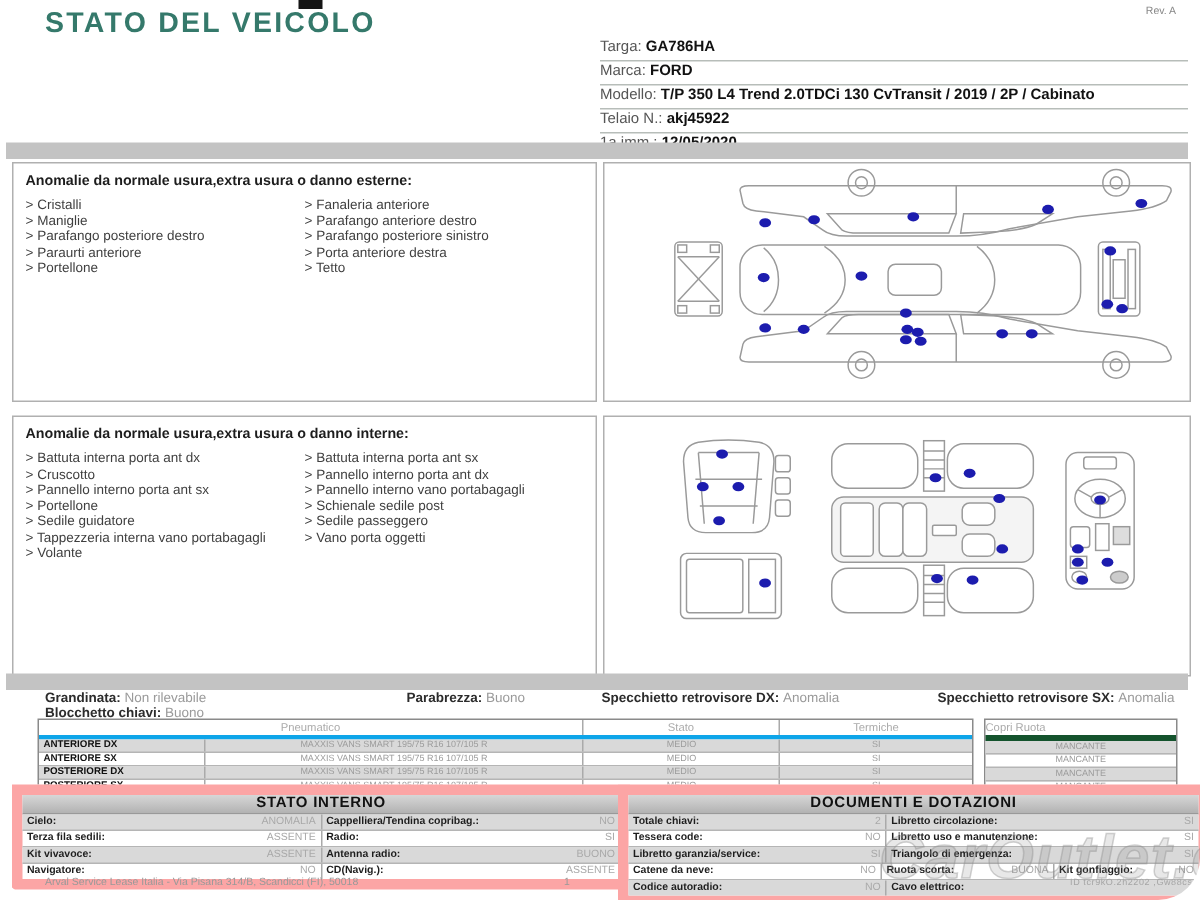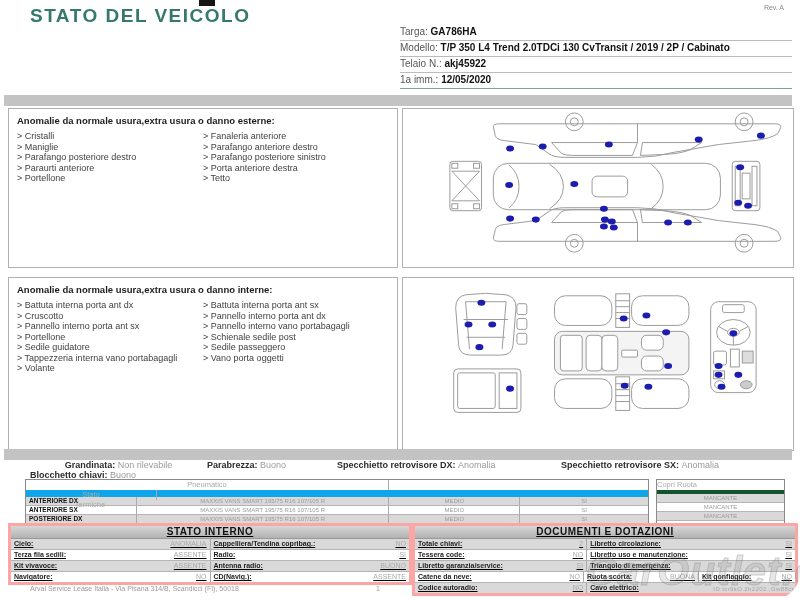--- a/index.html
+++ b/index.html
@@ -26,44 +26,44 @@
   #int-box{left:8px;top:277px;width:388px;height:172px;}
   #int-diagram{left:402px;top:277px;width:390px;height:172px;}
   .box-heading{font-size:9.5px;font-weight:bold;color:#1d1d1d;padding:6px 8px 5px;}
   .cols{display:flex;padding:0 8px;}
   .cols > div{width:50%;padding-right:6px;}
   .aitem{font-size:9px;color:#3f3f3f;line-height:10.5px;}
 
   .summary{position:absolute;left:30px;top:461px;width:762px;font-size:9px;line-height:9.5px;}
   .sumrow{display:flex;}
   .sumitem{white-space:nowrap;}
-  .sumitem.s0{width:177px;text-align:center;} .sumitem.s1{width:130px;} .sumitem.s2{width:224px;}
+  .sumitem.s0{width:241px;} .sumitem.s1{width:130px;} .sumitem.s2{width:224px;}
   .slabel{font-weight:bold;color:#2c2c2c;}
   .svalue{color:#9a9a9a;}
 
   .tire-wrap{position:absolute;left:25px;top:479px;width:760px;display:flex;}
   .tire-main{width:622px;border:1px solid #8a8a8a;}
   .tire-copri{width:131px;margin-left:7px;border:1px solid #8a8a8a;}
-  .thead{display:flex;height:10px;line-height:10px;font-size:7.5px;color:#ababab;text-align:center;border-bottom:7px solid #0ea5e9;flex-direction:column;}
+  .thead{display:flex;height:10px;line-height:10px;font-size:7.5px;color:#ababab;text-align:center;border-bottom:3px solid #0ea5e9;}
   .thead .hc{border-right:1px solid #aaa;}
   .thead .hc:last-child{border-right:none;}
   .hc-pneu{width:362px;} .hc-stato{width:130px;} .hc-term{width:128px;}
   .copri-head{height:10px;line-height:10px;font-size:7.5px;color:#ababab;text-align:left;border-bottom:4px solid #14532d;}
   .trow{display:flex;height:8px;line-height:8px;border-bottom:1px solid #b5b5b5;}
   .trow:last-child{border-bottom:none;}
   .tc{overflow:hidden;}
   .tc-pos{width:107px;font-size:6.5px;font-weight:bold;color:#111;padding-left:3px;border-right:1px solid #aaa;}
   .tc-desc{width:252px;font-size:6px;color:#9c9c9c;text-align:center;border-right:1px solid #aaa;}
   .tc-stato{width:130px;font-size:6px;color:#9c9c9c;text-align:center;border-right:1px solid #aaa;}
   .tc-term{width:128px;font-size:6px;color:#9c9c9c;text-align:center;}
   .copri-cell{height:8px;line-height:8px;font-size:6px;color:#9c9c9c;text-align:center;border-bottom:1px solid #b5b5b5;}
   .copri-cell:last-child{border-bottom:none;}
   .alt{background:#D9D9D9;}
 
-  .btable{position:absolute;border:3px solid #fca5a5;background:#fff;text-decoration:underline;}
+  .btable{position:absolute;border:7px solid #fca5a5;background:#fff;}
   #stato-table{left:8px;top:523px;width:398px;}
   #doc-table{left:412px;top:523px;width:380px;}
   .btitle{height:12px;line-height:12px;background:linear-gradient(#d7d7d7,#b2b2b2);font-size:10px;font-weight:bold;color:#111;text-align:center;border-bottom:1px solid #999;letter-spacing:0.5px;}
   .brow{display:flex;height:10px;line-height:10px;border-bottom:1px solid #b5b5b5;font-size:7px;}
   .brow:last-child{border-bottom:none;}
   .pair{display:flex;justify-content:space-between;padding:0 3px;overflow:hidden;white-space:nowrap;}
   .pair.pb{border-left:1px solid #aaa;}
   .plabel{font-weight:bold;color:#1d1d1d;}
   .pvalue{color:#a9a9a9;}
 
@@ -79,20 +79,21 @@
 <body>
 
 <div class="page">
 
   <div class="artifact"></div>
   <div class="page-title">STATO DEL VEICOLO</div>
   <div class="rev">Rev. A</div>
 
   <div class="hdr-right" id="hdr-right">
       <div class="hrow"><span class="hlabel">Targa: </span><span class="hvalue">GA786HA</span></div>
+      <div class="hrow"><span class="hlabel">Marca: </span><span class="hvalue">FORD</span></div>
       <div class="hrow"><span class="hlabel">Modello: </span><span class="hvalue">T/P 350 L4 Trend 2.0TDCi 130 CvTransit / 2019 / 2P / Cabinato</span></div>
       <div class="hrow"><span class="hlabel">Telaio N.: </span><span class="hvalue">akj45922</span></div>
       <div class="hrow"><span class="hlabel">1a imm.: </span><span class="hvalue">12/05/2020</span></div>
     </div>
 
   <div class="graybar" id="bar1"></div>
 
   <div class="box" id="ext-box">
     <div class="box-heading">Anomalie da normale usura,extra usura o danno esterne:</div>
     <div class="cols">

